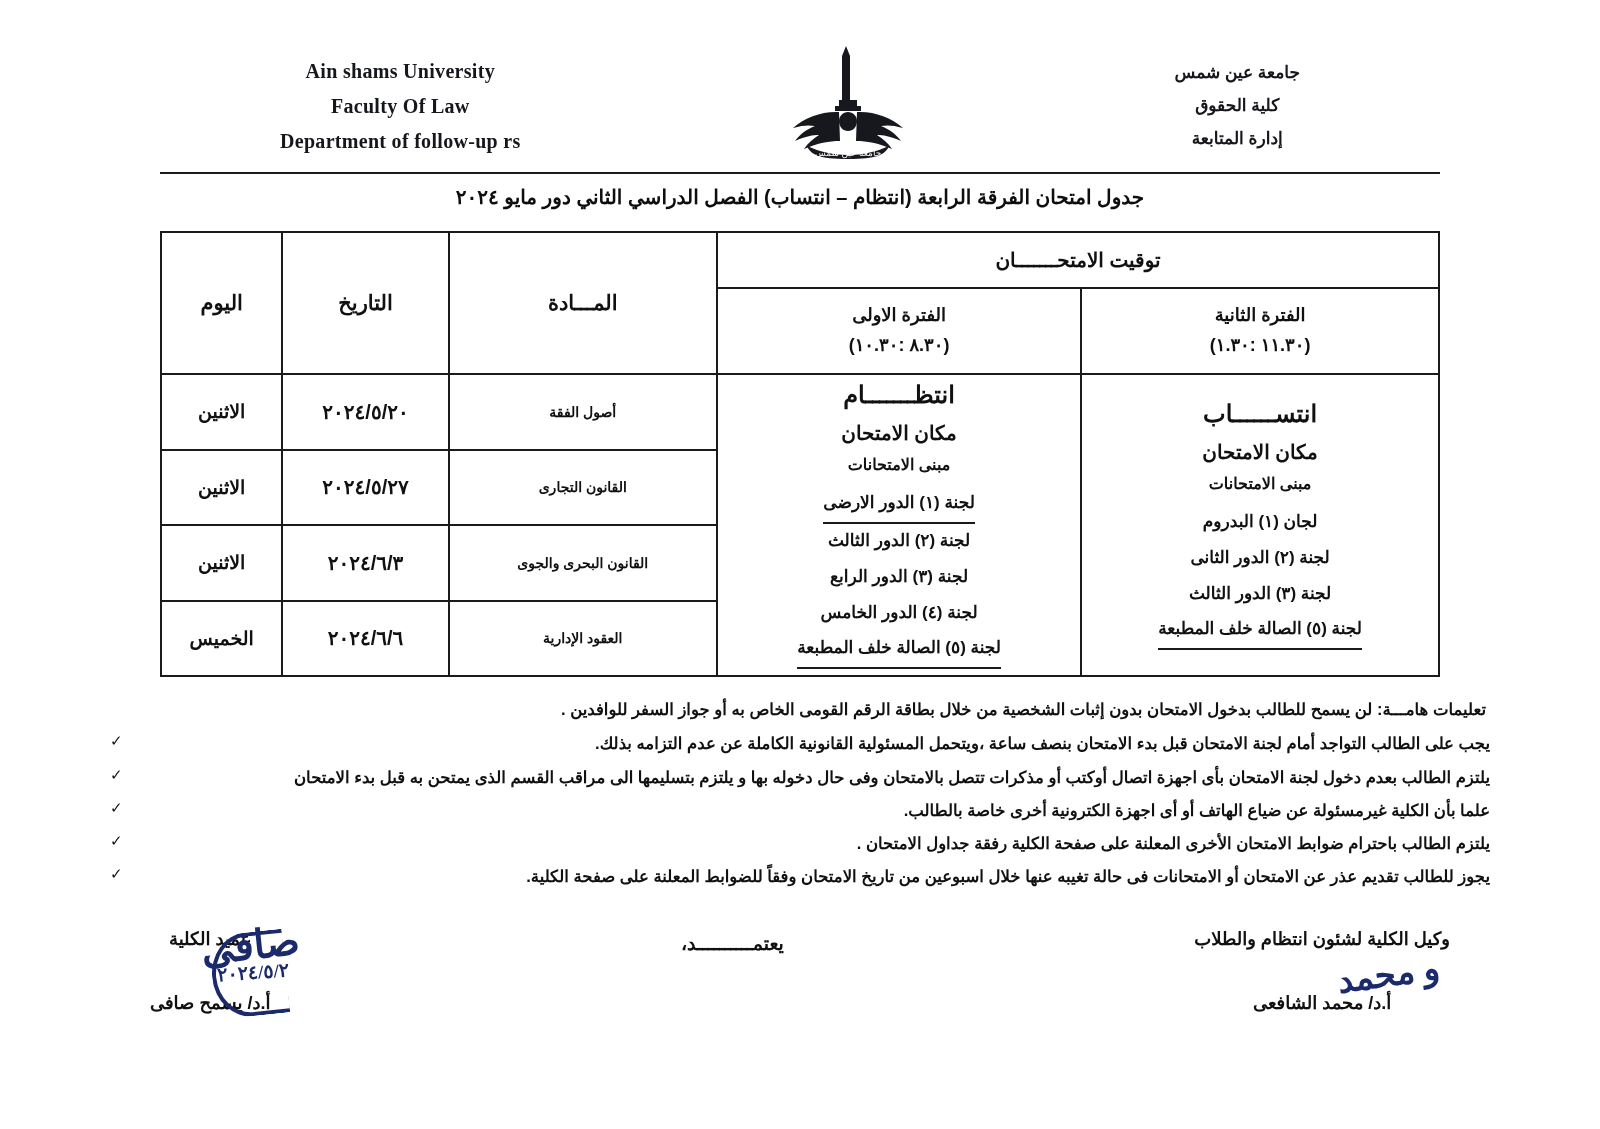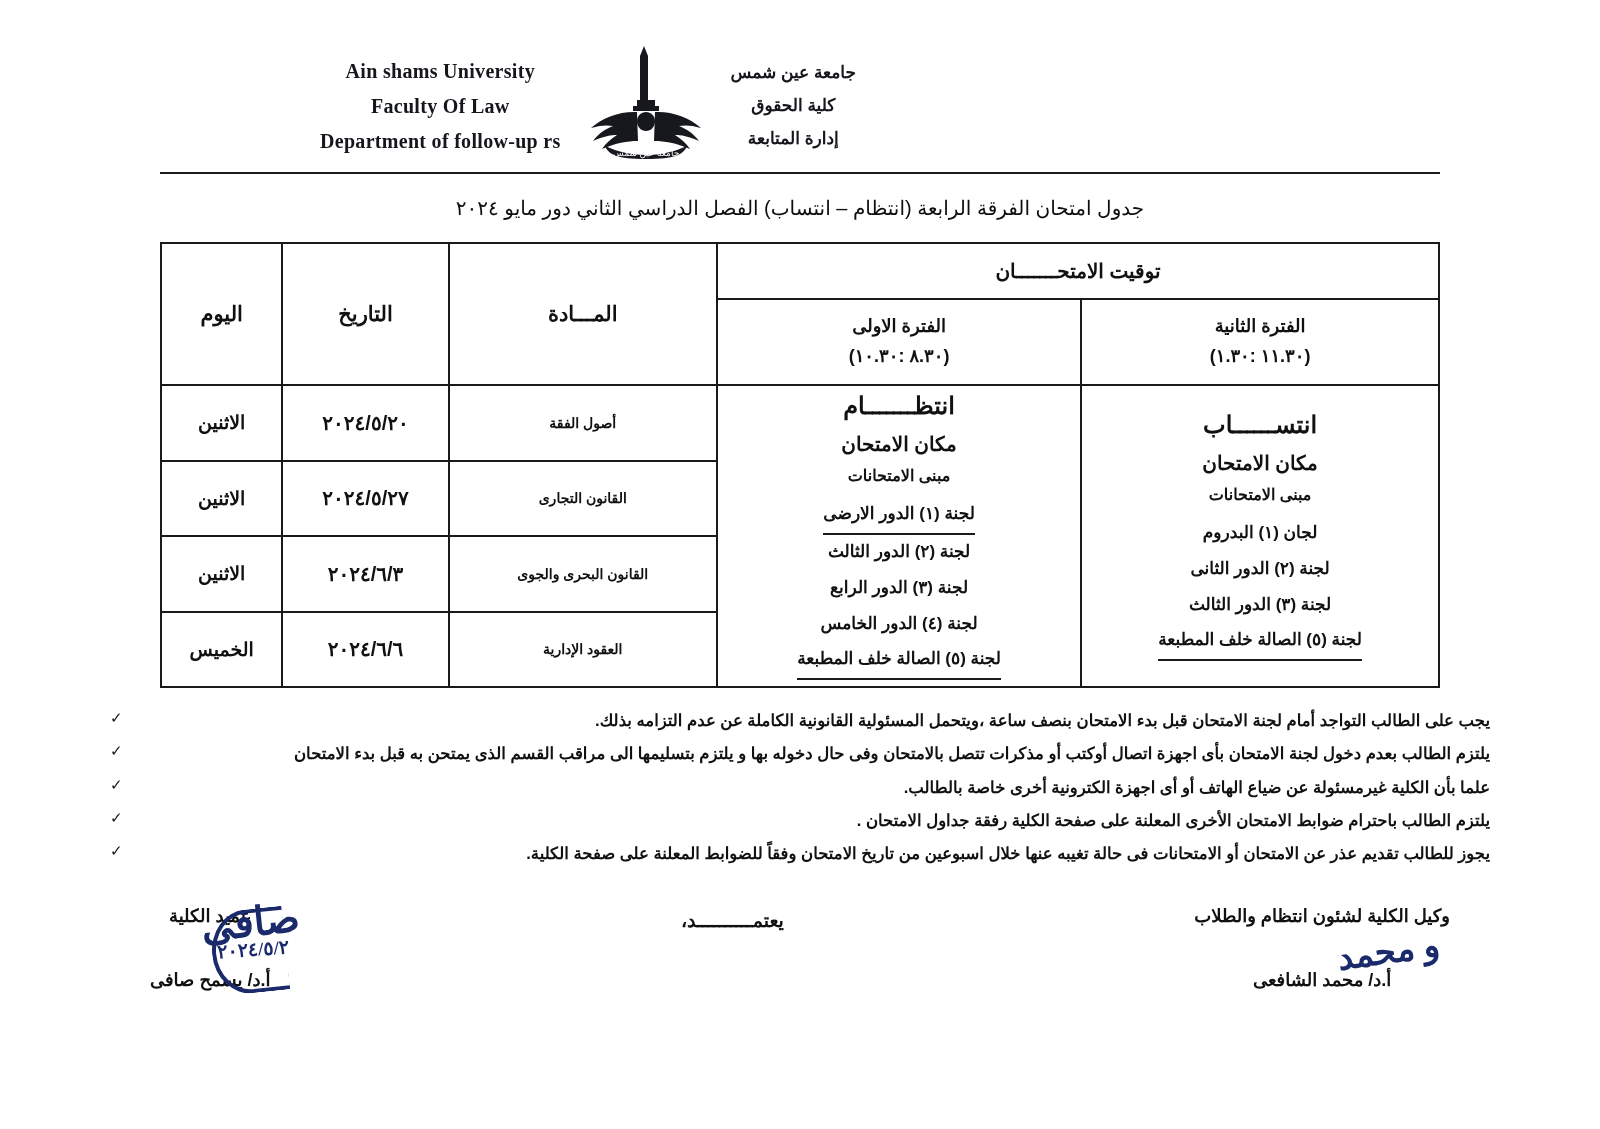--- a/index.html
+++ b/index.html
@@ -13,24 +13,23 @@
     font-family: "Liberation Sans", sans-serif;
     color: #111111;
     position: relative;
     overflow: hidden;
   }
 
   
   .header {
     display: flex;
     align-items: flex-start;
-    justify-content: flex-start;
+    justify-content: space-between;
     padding: 42px 300px 0 280px;
     box-sizing: border-box;
-    margin-left: 40px;
   }
   .header-left {
     text-align: center;
     font-family: "Liberation Serif", serif;
     font-size: 20px;
     font-weight: bold;
     line-height: 1.75;
     color: #15171c;
     letter-spacing: 0.3px;
     padding-top: 12px;
@@ -53,22 +52,22 @@
   .rule {
     margin: 10px 160px 0 160px;
     border-top: 2px solid #1b1b1b;
   }
 
   
   .doc-title {
     text-align: center;
     direction: rtl;
     font-size: 20px;
-    font-weight: normal;
-    margin-top: 22px;
+    font-weight: bold;
+    margin-top: 11px;
     letter-spacing: 0px;
     color: #0e0e0e;
   }
 
   
   .table-wrap {
     margin: 22px 160px 0 160px;
   }
   table.schedule {
     width: 100%;
@@ -363,20 +362,21 @@
       <tr>
         <td class="cell-subj">العقود الإدارية</td>
         <td class="cell-date">٢٠٢٤/٦/٦</td>
         <td class="cell-day">الخميس</td>
       </tr>
     </tbody>
   </table>
 </div>
 
 <div class="notes">
+  <div class="lead">تعليمات هامـــة: لن يسمح للطالب بدخول الامتحان بدون إثبات الشخصية من خلال بطاقة الرقم القومى الخاص به أو جواز السفر للوافدين .</div>
 
   <div class="note-row">
     <span class="txt">يجب على الطالب التواجد أمام لجنة الامتحان قبل بدء الامتحان بنصف ساعة ،ويتحمل المسئولية القانونية الكاملة عن عدم التزامه بذلك.</span>
     <span class="tick">✓</span>
   </div>
   <div class="note-row">
     <span class="txt">يلتزم الطالب بعدم دخول لجنة الامتحان بأى اجهزة اتصال أوكتب أو مذكرات تتصل بالامتحان وفى حال دخوله بها و يلتزم بتسليمها الى مراقب القسم الذى يمتحن به قبل بدء الامتحان</span>
     <span class="tick">✓</span>
   </div>
   <div class="note-row">

